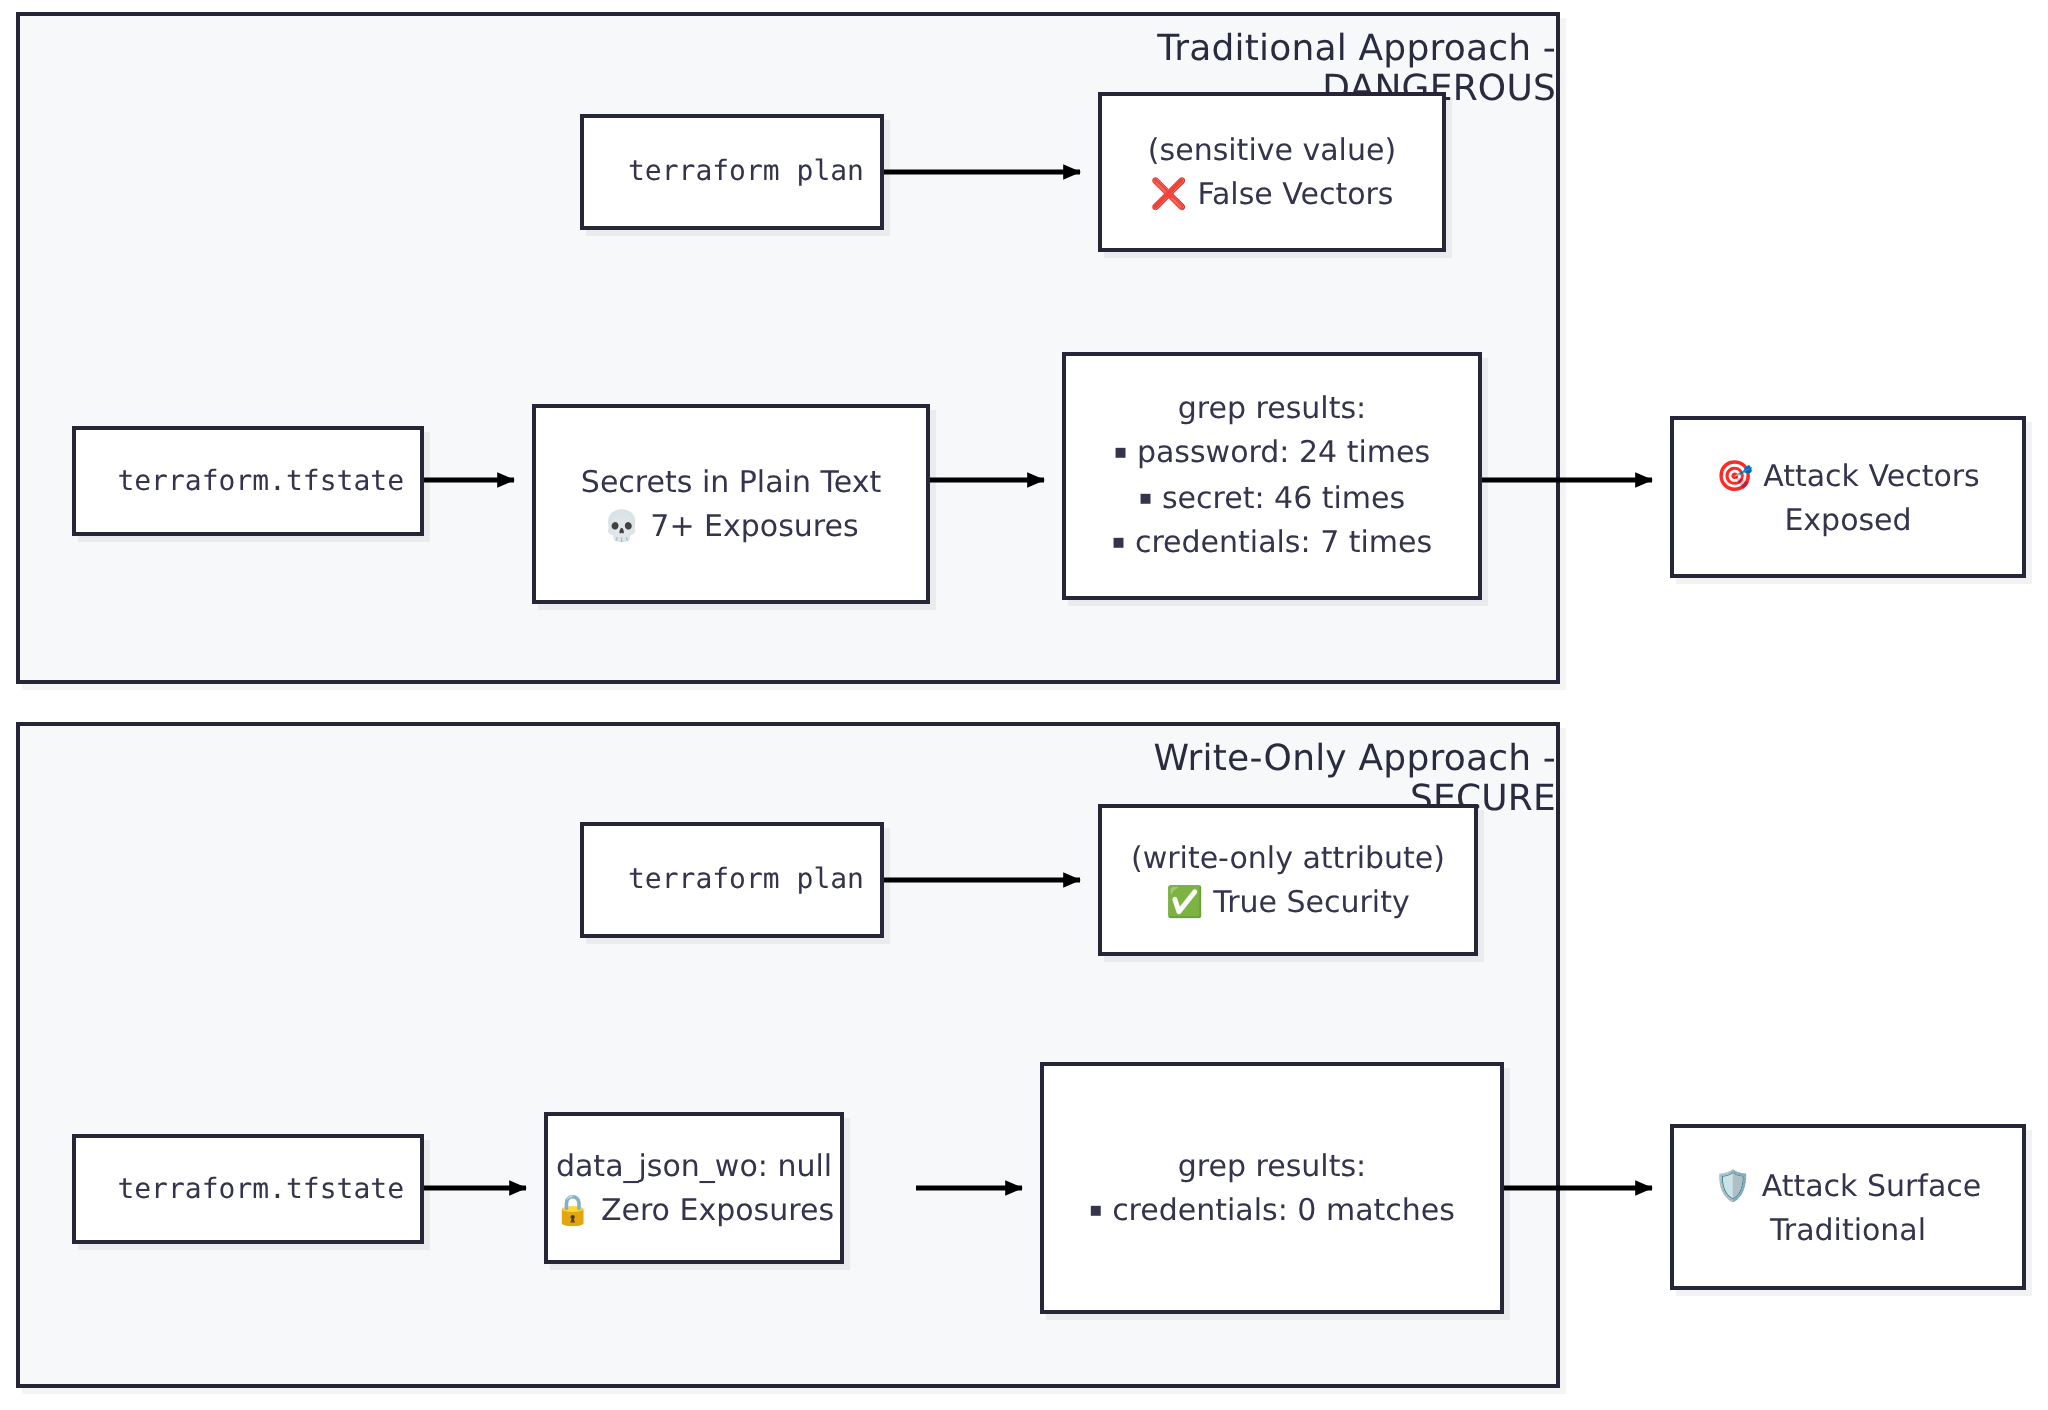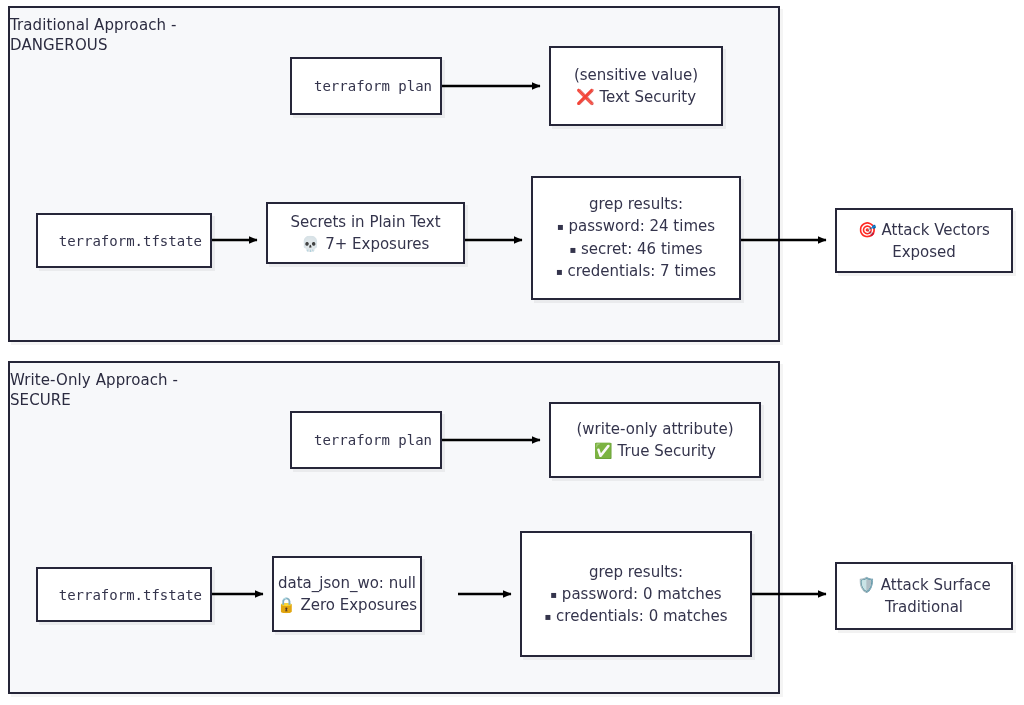--- a/index.html
+++ b/index.html
@@ -29,22 +29,22 @@
     border: 2px solid #252538;
     box-shadow: 3px 3px 0 rgba(0,0,0,0.045);
   }
   #cluster-traditional { left: 8px;  top: 6px;   width: 772px; height: 336px; }
   #cluster-writeonly   { left: 8px;  top: 361px; width: 772px; height: 333px; }
 
   .cluster-title {
     position: absolute;
     left: 0;
     width: 100%;
-    text-align: left;
-    font-size: 15px;
+    text-align: right;
+    font-size: 18px;
     line-height: 20px;
     color: #2b2b40;
     letter-spacing: 0.1px;
     white-space: pre-line;
   }
   #cluster-traditional .cluster-title { top: 7px; }
   #cluster-writeonly   .cluster-title { top: 7px; }
 
   
   .node {
@@ -70,30 +70,30 @@
 
   
   .grep .line { padding: 0 2px; }
   .bullet { font-size: 10px; vertical-align: middle; color: #34344c; }
 
   
   
   #n-plan-1      { left: 290px; top: 57px;  width: 152px; height: 58px; }
   #n-sensitive   { left: 549px; top: 46px;  width: 174px; height: 80px; }
   #n-tfstate-1   { left: 36px;  top: 213px; width: 176px; height: 55px; }
-  #n-secrets     { left: 266px; top: 202px; width: 199px; height: 62px; }
+  #n-secrets     { left: 266px; top: 202px; width: 199px; height: 100px; }
   #n-grep-1      { left: 531px; top: 176px; width: 210px; height: 124px; }
-  #n-attack-1    { left: 835px; top: 208px; width: 178px; height: 65px; }
+  #n-attack-1    { left: 835px; top: 208px; width: 178px; height: 81px; }
   
   #n-plan-2      { left: 290px; top: 411px; width: 152px; height: 58px; }
-  #n-writeonly   { left: 549px; top: 402px; width: 212px; height: 76px; }
+  #n-writeonly   { left: 549px; top: 402px; width: 190px; height: 76px; }
   #n-tfstate-2   { left: 36px;  top: 567px; width: 176px; height: 55px; }
   #n-datajson    { left: 272px; top: 556px; width: 150px; height: 76px; }
   #n-grep-2      { left: 520px; top: 531px; width: 232px; height: 126px; }
-  #n-attack-2    { left: 835px; top: 562px; width: 178px; height: 68px; }
+  #n-attack-2    { left: 835px; top: 562px; width: 178px; height: 83px; }
 
   
   #arrows {
     position: absolute;
     left: 0; top: 0;
     width: 1024px; height: 705px;
     pointer-events: none;
   }
 </style>
 </head>
@@ -105,21 +105,21 @@
     <div class="cluster-title">Traditional Approach -
 DANGEROUS</div>
   </div>
 
   <div class="node mono" id="n-plan-1">
     <span class="line">terraform plan</span>
   </div>
 
   <div class="node" id="n-sensitive">
     <span class="line">(sensitive value)</span>
-    <span class="line"><span class="emoji">❌</span> <span>Text Security</span></span>
+    <span class="line"><span class="emoji">❌</span> <span>False Vectors</span></span>
   </div>
 
   <div class="node mono" id="n-tfstate-1">
     <span class="line">terraform.tfstate</span>
   </div>
 
   <div class="node" id="n-secrets">
     <span class="line">Secrets in Plain Text</span>
     <span class="line"><span class="emoji">💀</span> <span>7+ Exposures</span></span>
   </div>
@@ -154,21 +154,20 @@
     <span class="line">terraform.tfstate</span>
   </div>
 
   <div class="node" id="n-datajson">
     <span class="line">data_json_wo: null</span>
     <span class="line"><span class="emoji">🔒</span> <span>Zero Exposures</span></span>
   </div>
 
   <div class="node grep" id="n-grep-2">
     <span class="line">grep results:</span>
-    <span class="line"><span class="bullet">▪</span> <span>password: 0 matches</span></span>
     <span class="line"><span class="bullet">▪</span> <span>credentials: 0 matches</span></span>
   </div>
 
   <div class="node" id="n-attack-2">
     <span class="line"><span class="emoji">🛡️</span> <span>Attack Surface</span></span>
     <span class="line">Traditional</span>
   </div>
 
   <svg id="arrows" viewBox="0 0 1024 705">
     <defs>

